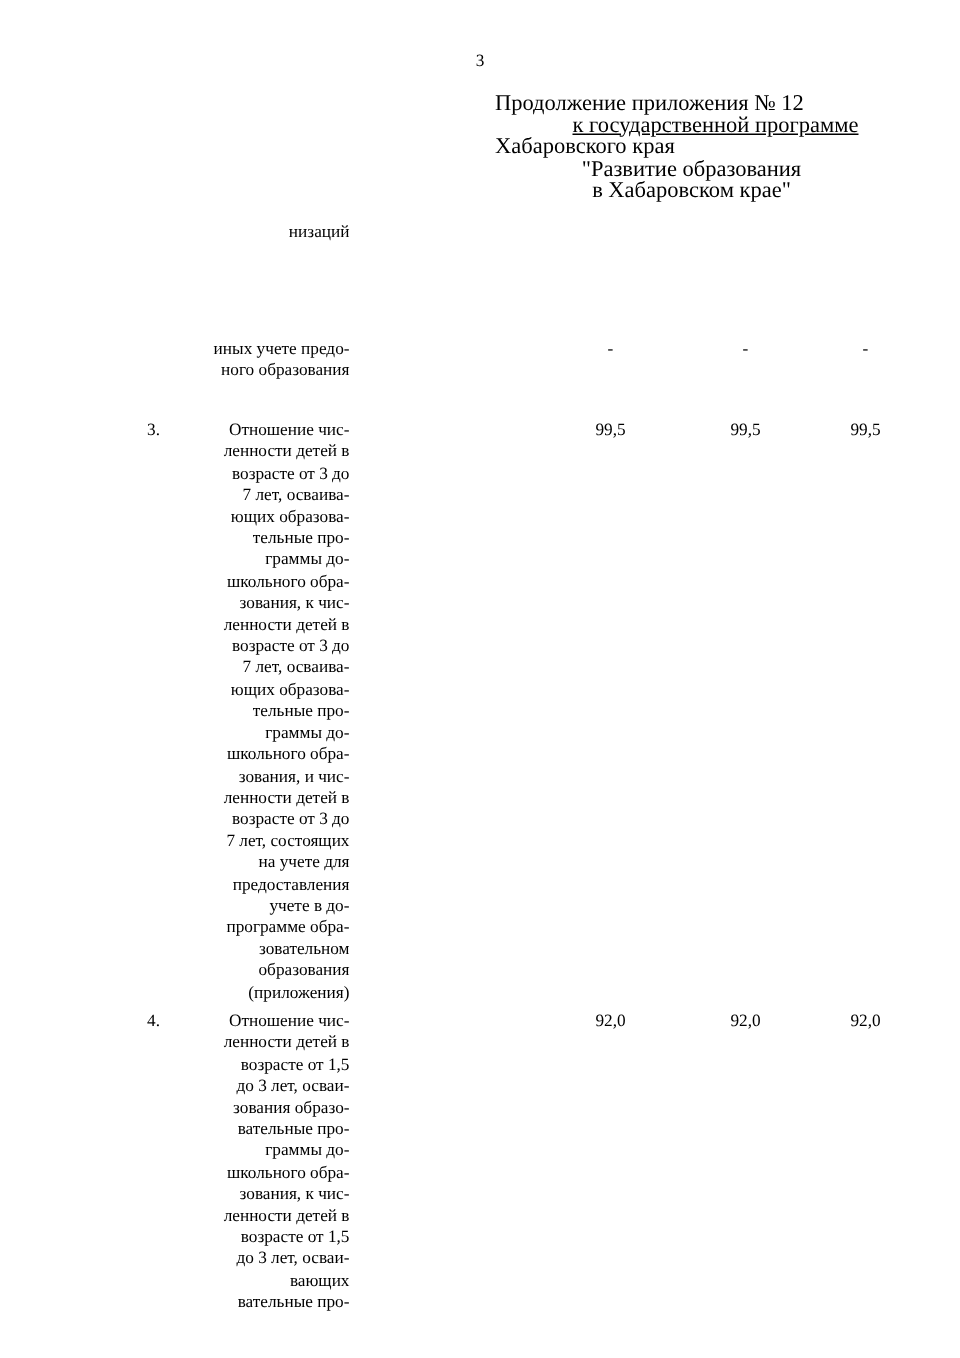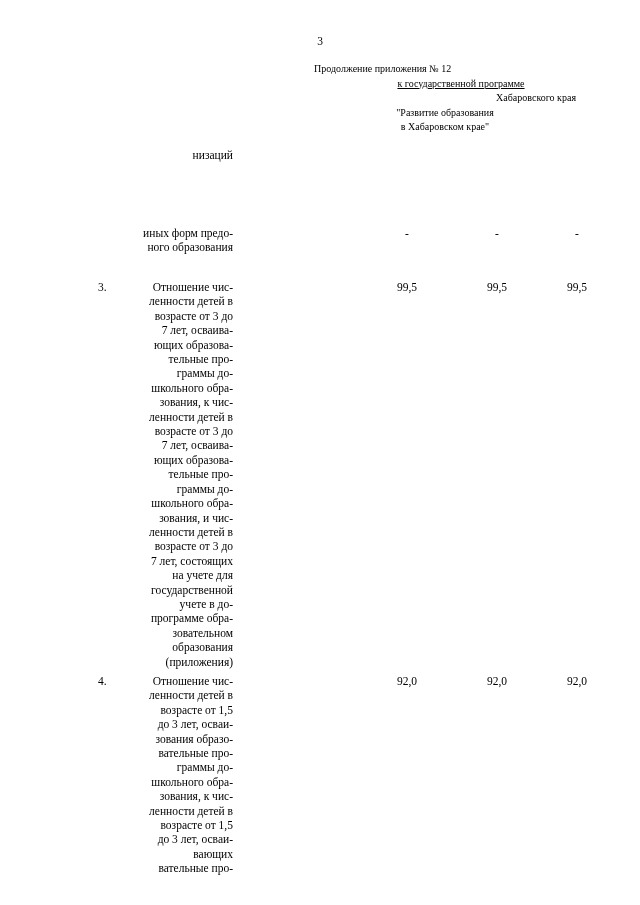--- a/index.html
+++ b/index.html
@@ -25,31 +25,31 @@
     top: 34px;
     left: 0;
     width: 640px;
     text-align: center;
     font-size: 11.5px;
     line-height: 14px;
   }
   .appendix-block {
     position: absolute;
     top: 62px;
-    left: 314px;
+    left: 330px;
     width: 280px;
-    font-size: 10px;
+    font-size: 15px;
     line-height: 14.5px;
   }
   .appendix-block .line {
     white-space: nowrap;
   }
   .appendix-block .l1 { text-align: left; }
   .appendix-block .l2 { text-align: center; padding-left: 14px; text-decoration: underline; }
-  .appendix-block .l3 { text-align: right; padding-right: 18px; font-family: Liberation Serif, serif; }
+  .appendix-block .l3 { text-align: left; padding-right: 18px; font-family: Liberation Serif, serif; }
   .appendix-block .l4 { text-align: center; padding-right: 18px; }
   .appendix-block .l5 { text-align: center; padding-right: 18px; }
 
   
   .doc-table {
     position: absolute;
     top: 140px;
     left: 0;
     width: 640px;
   }
@@ -121,21 +121,21 @@
 
   <div class="doc-table">
 
     <div class="row row-continued-name">
       <div class="cell c-name">низаций</div>
     </div>
 
     <div class="row row-a">
       <div class="cell c-num"></div>
       <div class="cell c-name">
-        <div>иных форм предо-</div>
+        <div>иных учете предо-</div>
         <div>ного образования</div>
       </div>
       <div class="cell c-v1">-</div>
       <div class="cell c-v2">-</div>
       <div class="cell c-v3">-</div>
     </div>
 
     <div class="row row-3">
       <div class="cell c-num">3.</div>
       <div class="cell c-name">
@@ -153,21 +153,21 @@
         <div>7 лет, осваива-</div>
         <div>ющих образова-</div>
         <div>тельные про-</div>
         <div>граммы до-</div>
         <div>школьного обра-</div>
         <div>зования, и чис-</div>
         <div>ленности детей в</div>
         <div>возрасте от 3 до</div>
         <div>7 лет, состоящих</div>
         <div>на учете для</div>
-        <div>государственной</div>
+        <div>предоставления</div>
         <div>учете в до-</div>
         <div>программе обра-</div>
         <div>зовательном</div>
         <div>образования</div>
         <div>(приложения)</div>
       </div>
       <div class="cell c-v1">99,5</div>
       <div class="cell c-v2">99,5</div>
       <div class="cell c-v3">99,5</div>
     </div>

